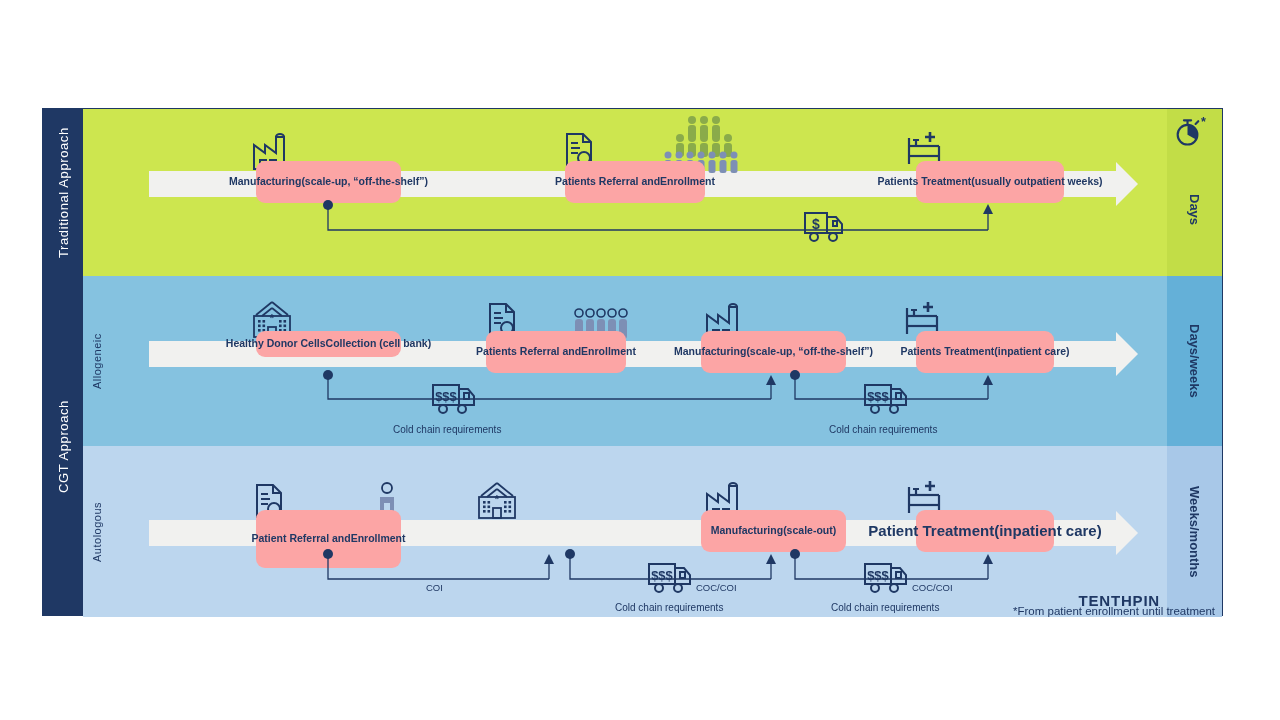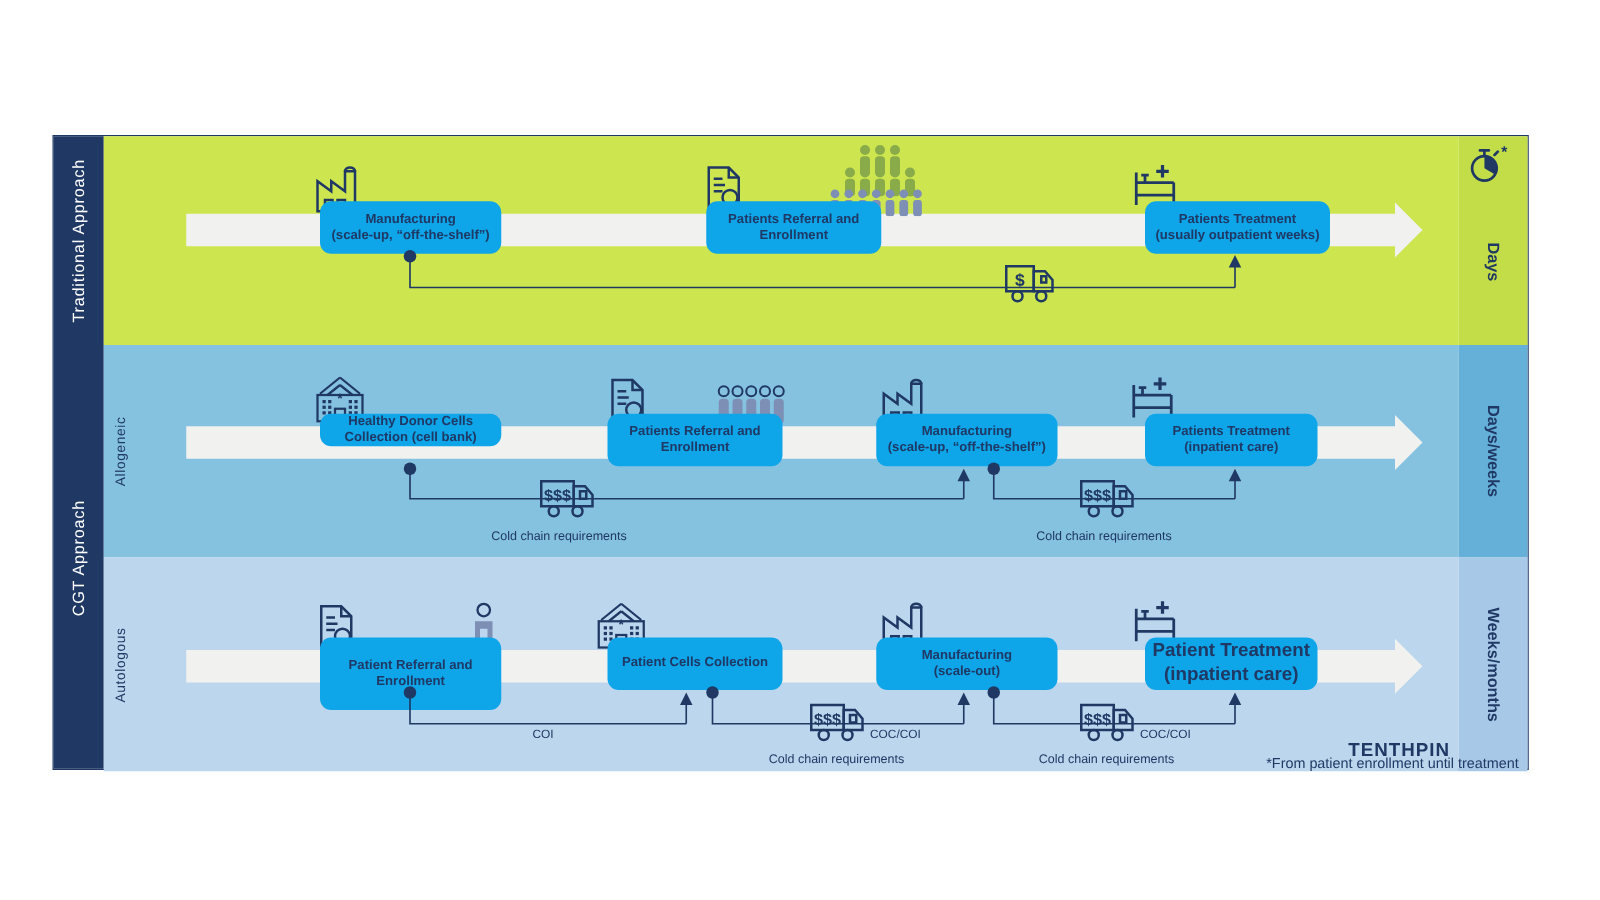--- a/index.html
+++ b/index.html
@@ -80,23 +80,23 @@
   .proc-head {
     position: absolute; top: -9px; width: 0; height: 0;
     border-top: 22px solid transparent;
     border-bottom: 22px solid transparent;
     border-left: 22px solid #f1f1ef;
   }
 
   
   .step {
     position: absolute;
-    background: #0ea5e9;
+    background: #fca5a5;
     border-radius: 9px;
-    display: flex; flex-direction: column;
+    display: flex; flex-direction: row;
     align-items: center; justify-content: center;
     text-align: center;
     color: #1f3864; font-weight: bold;
     line-height: 1.25;
     padding: 3px 6px;
   }
   .step span { display: block; white-space: nowrap; }
 
   
   .icon { position: absolute; }
@@ -466,23 +466,20 @@
           <path d="M36,20 v18"></path>
         <path d="M10,14 h6 M13,14 v6"></path>
         <path d="M27,6 v10 M22,11 h10" stroke-width="2.6"></path>
       </g>
     </svg>
 
     <div class="step" style="left:213px; top:401px; width:145px; height:58px; font-size:10.5px;">
       <span>Patient Referral and</span>
       <span>Enrollment</span>
     </div>
-    <div class="step" style="left:443px; top:401px; width:140px; height:42px; font-size:10.5px;">
-      <span>Patient Cells Collection</span>
-    </div>
     <div class="step" style="left:658px; top:401px; width:145px; height:42px; font-size:10.5px;">
       <span>Manufacturing</span>
       <span>(scale-out)</span>
     </div>
     <div class="step" style="left:873px; top:401px; width:138px; height:42px; font-size:15px;">
       <span>Patient Treatment</span>
       <span>(inpatient care)</span>
     </div>
 
     <svg class="wires">

